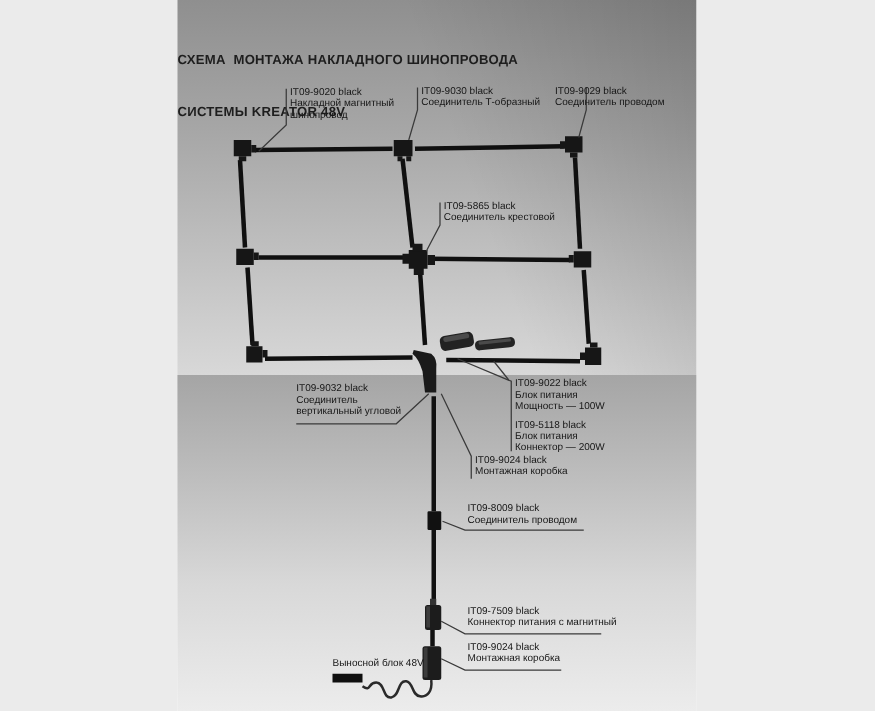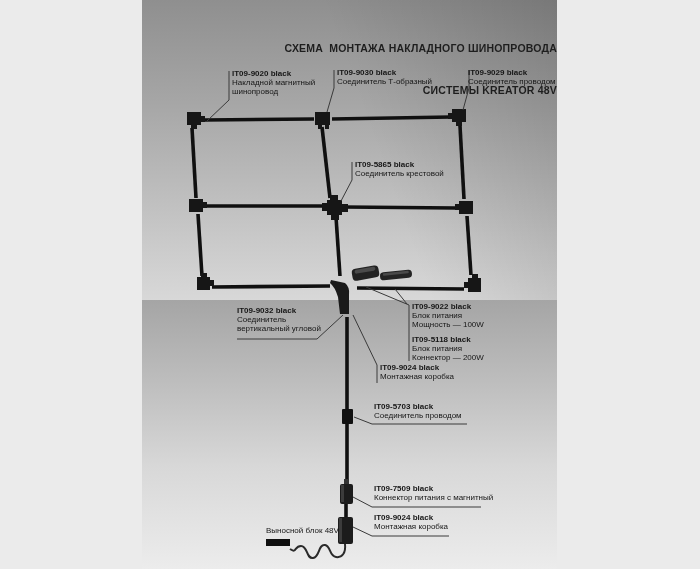--- a/index.html
+++ b/index.html
@@ -15,28 +15,28 @@
   .photo-shade{
     position:absolute;left:142px;top:0;width:415px;height:300px;
     background:linear-gradient(250deg,rgba(0,0,0,.16) 0%,rgba(0,0,0,0) 45%);
   }
   .floor{
     position:absolute;left:142px;top:300px;width:415px;height:269px;
     background:linear-gradient(180deg,#a5a5a5 0%,#bdbdbd 30%,#d8d8d8 62%,#ececec 100%);
   }
   .title{
     position:absolute;left:142px;top:13px;width:415px;
-    text-align:right;color:#1e1e1e;font-weight:bold;
+    text-align:left;color:#1e1e1e;font-weight:bold;
     font-size:10.5px;line-height:14px;letter-spacing:.2px;white-space:pre-wrap;
   }
   svg.overlay{position:absolute;left:0;top:0;}
   .lbl{
     position:absolute;color:#161616;font-size:8px;line-height:9px;white-space:nowrap;
   }
-  .lbl .code{font-weight:bold;}
+  .lbl .code{font-weight:normal;}
 </style>
 </head>
 <body>
 
 <div class="photo"></div>
 <div class="photo-shade"></div>
 <div class="floor"></div>
 
 <div class="title">
   <div>СХЕМА  МОНТАЖА НАКЛАДНОГО ШИНОПРОВОДА</div>
@@ -150,21 +150,21 @@
 
 <div class="lbl" style="left:232px;top:69px">
   <div class="code">IT09-9020 black</div>
   <div>Накладной магнитный</div>
   <div>шинопровод</div>
 </div>
 <div class="lbl" style="left:337px;top:68px">
   <div class="code">IT09-9030 black</div>
   <div>Соединитель Т-образный</div>
 </div>
-<div class="lbl" style="left:468px;top:68px">
+<div class="lbl" style="left:444px;top:68px">
   <div class="code">IT09-9029 black</div>
   <div>Соединитель проводом</div>
 </div>
 <div class="lbl" style="left:355px;top:160px">
   <div class="code">IT09-5865 black</div>
   <div>Соединитель крестовой</div>
 </div>
 <div class="lbl" style="left:237px;top:306px">
   <div class="code">IT09-9032 black</div>
   <div>Соединитель</div>
@@ -178,21 +178,21 @@
 <div class="lbl" style="left:412px;top:335px">
   <div class="code">IT09-5118 black</div>
   <div>Блок питания</div>
   <div>Коннектор — 200W</div>
 </div>
 <div class="lbl" style="left:380px;top:363px">
   <div class="code">IT09-9024 black</div>
   <div>Монтажная коробка</div>
 </div>
 <div class="lbl" style="left:374px;top:402px">
-  <div class="code">IT09-5703 black</div>
+  <div class="code">IT09-8009 black</div>
   <div>Соединитель проводом</div>
 </div>
 <div class="lbl" style="left:374px;top:484px">
   <div class="code">IT09-7509 black</div>
   <div>Коннектор питания с магнитный</div>
 </div>
 <div class="lbl" style="left:374px;top:513px">
   <div class="code">IT09-9024 black</div>
   <div>Монтажная коробка</div>
 </div>

